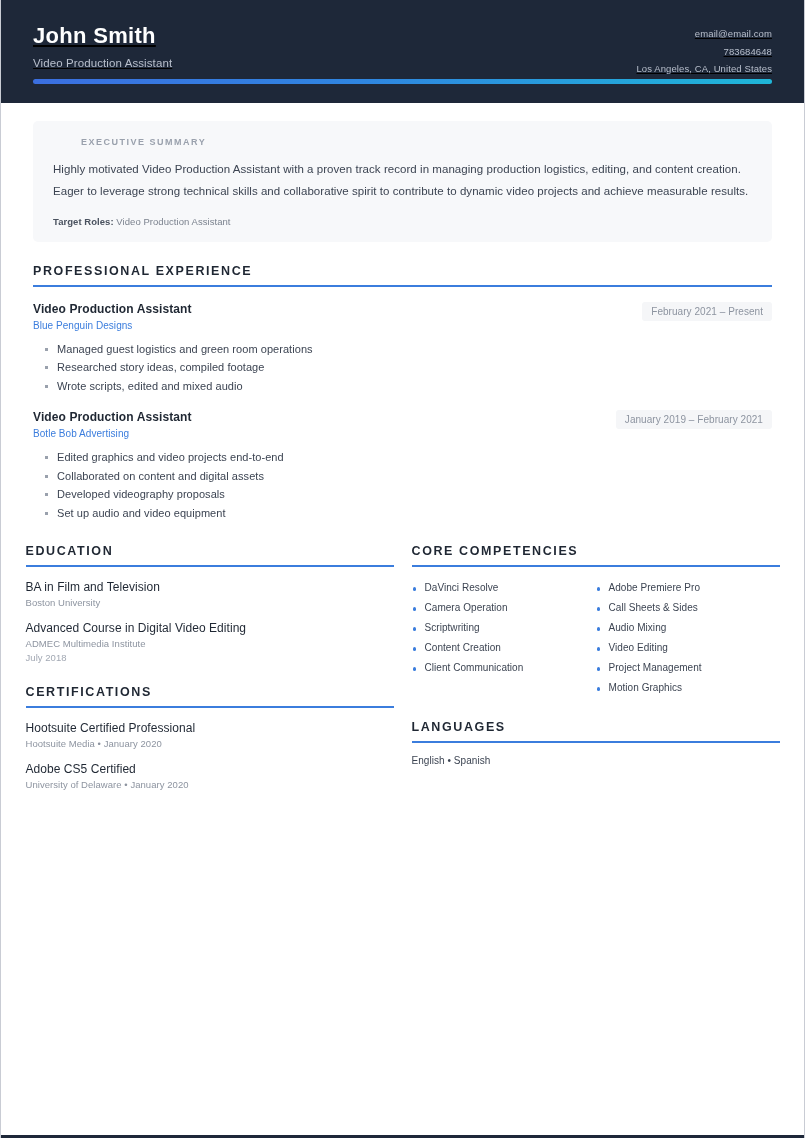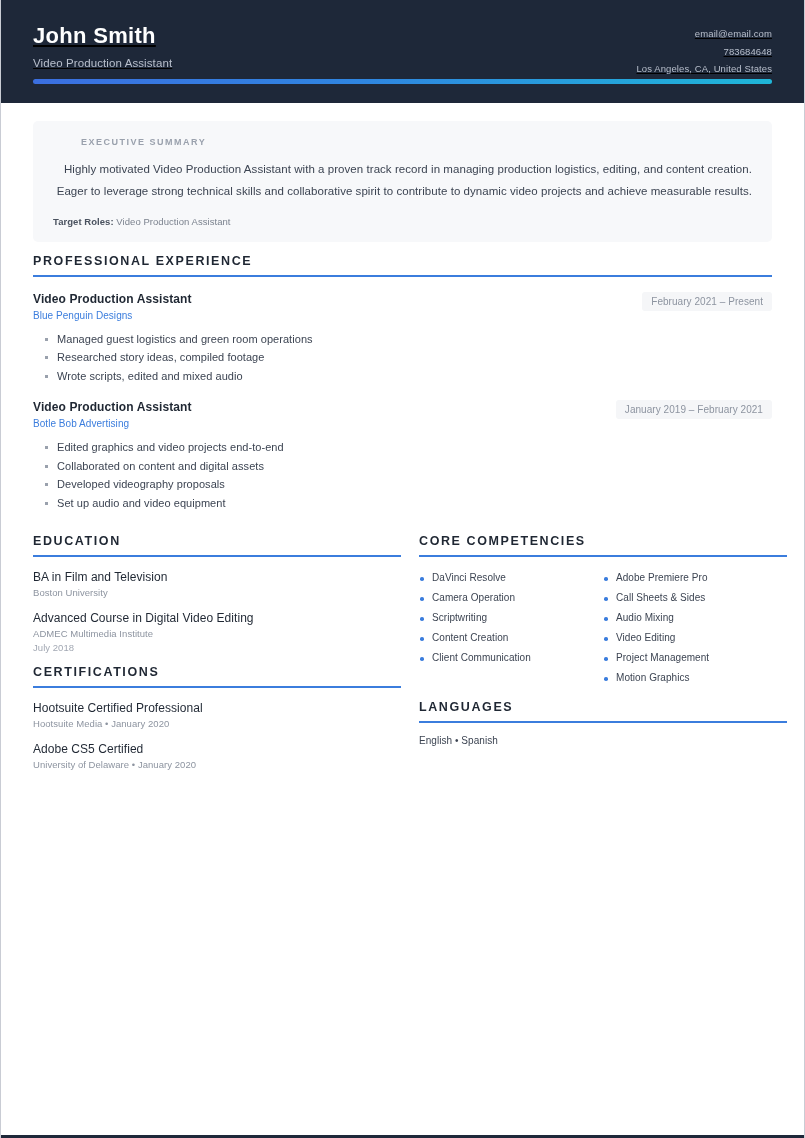--- a/index.html
+++ b/index.html
@@ -82,32 +82,31 @@
     font-weight:bold;
     letter-spacing:1.5px;
     margin-bottom:11px;
     padding-left:28px;
   }
   .summary-text {
     color:#3c4452;
     font-size:11.5px;
     line-height:1.95;
     letter-spacing:0.05px;
-    text-align:right;
   }
   .target-roles {
     margin-top:13px;
     font-size:9.5px;
     color:#7b828e;
     letter-spacing:0.05px;
   }
   .target-roles b { color:#4a525f; font-weight:bold; }
 
   
-  .section { margin-top:12px; }
+  .section { margin-top:22px; }
   .sec-title {
     color:#1f2733;
     font-size:12.5px;
     font-weight:bold;
     letter-spacing:1.6px;
     padding-bottom:7px;
   }
   .sec-rule {
     height:2px;
     background:#3b7ddd;
@@ -159,20 +158,21 @@
     width:3px;
     height:3px;
     background:#9aa1ad;
   }
 
   
   .cols {
     display:flex;
     gap:18px;
     margin-top:22px;
+    justify-content:center;
   }
   .col { width:368px; flex:0 0 368px; }
   .col .section:first-child { margin-top:0; }
 
   
   .entry { margin-top:13px; }
   .entry-title {
     color:#1f2733;
     font-size:12px;
     letter-spacing:0.05px;

